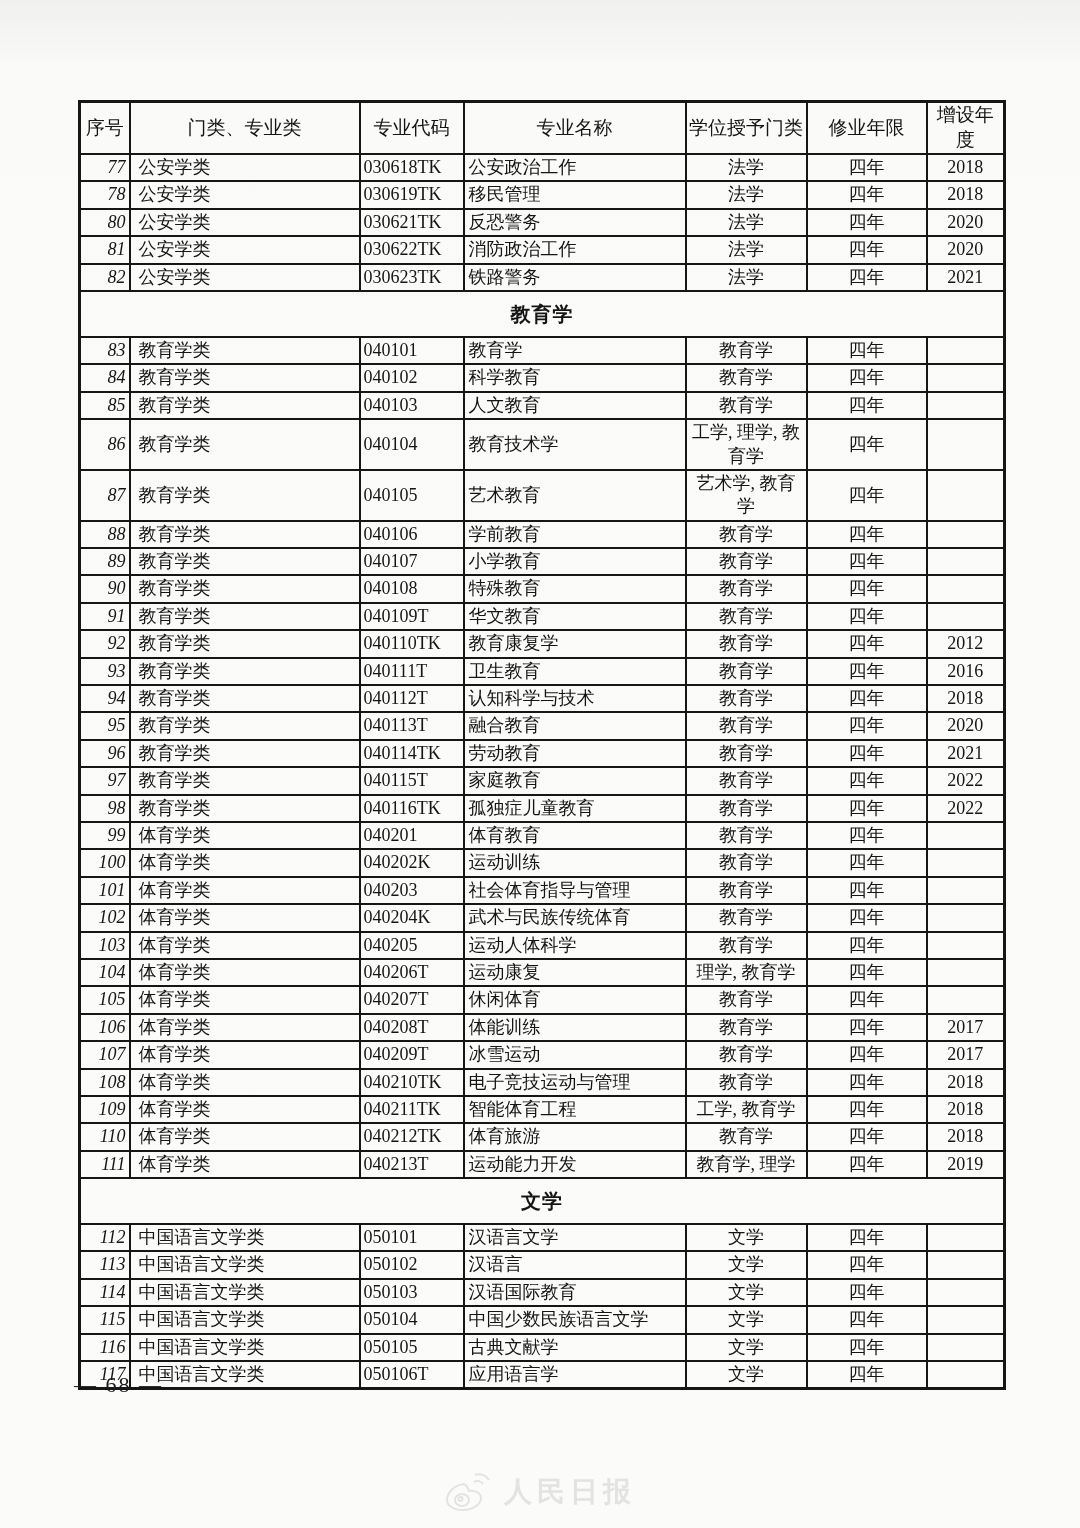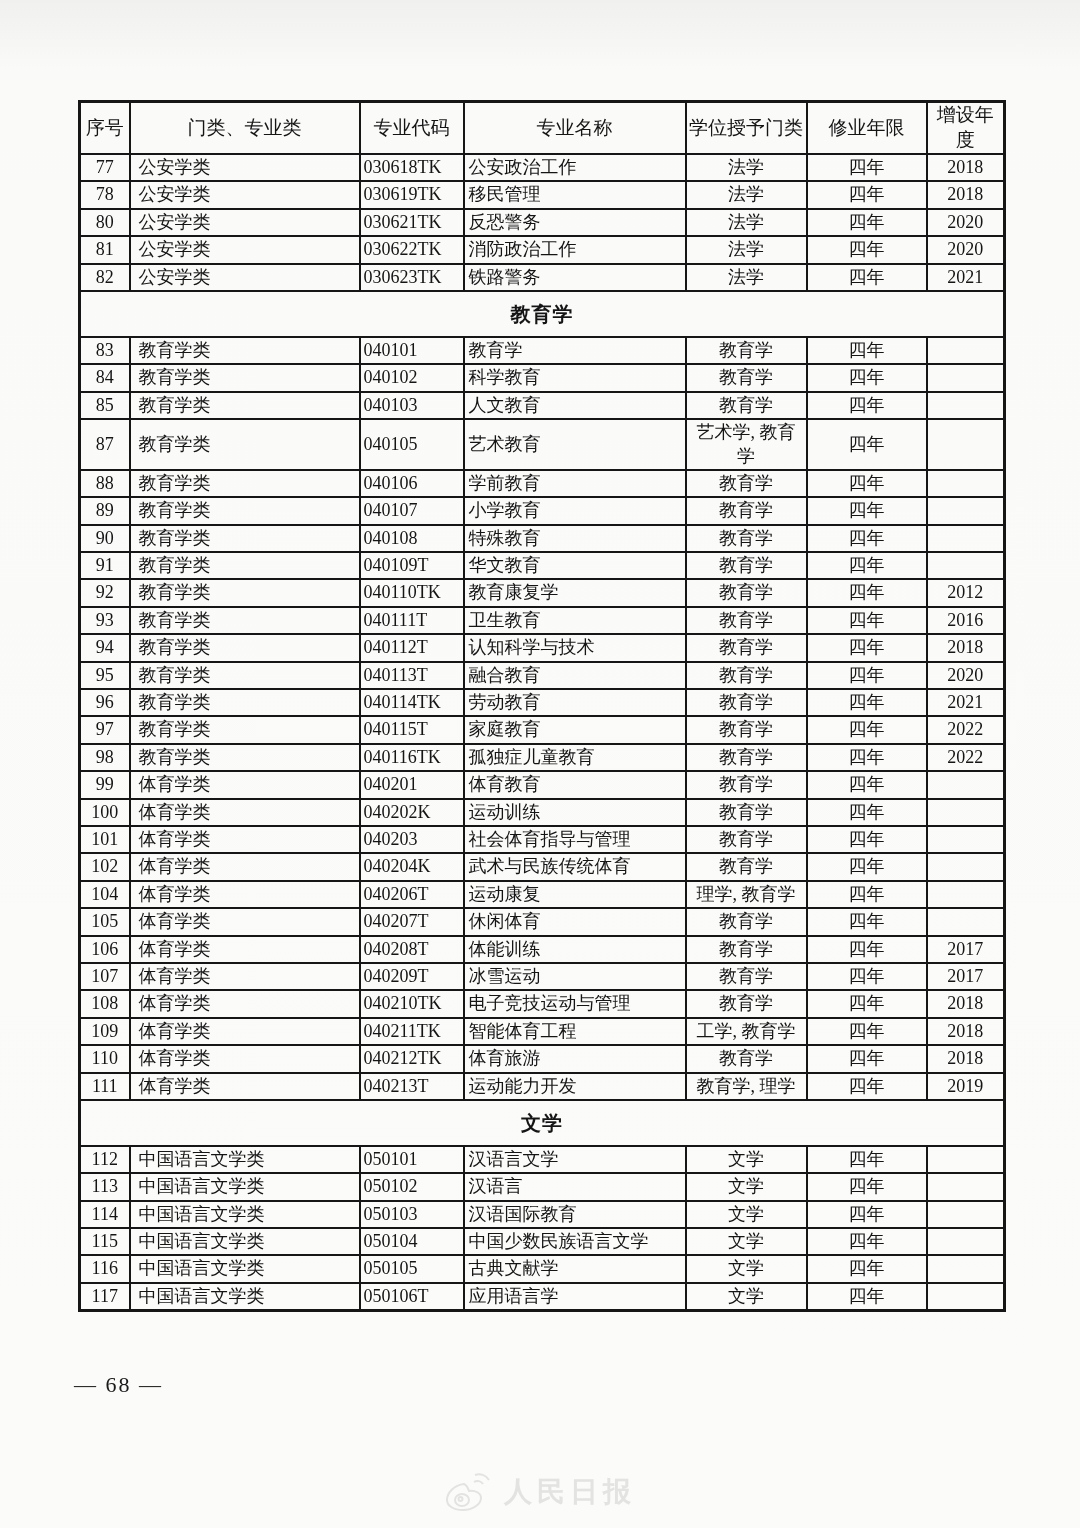--- a/index.html
+++ b/index.html
@@ -34,21 +34,21 @@
     font-size:18px;line-height:1.3;
     vertical-align:middle;
     padding:1px 3px;
   }
   tbody tr{height:26px;}
   tr.section-row{height:46px;}
   tr.section-row td{
     text-align:center;font-size:20px;font-weight:600;
     letter-spacing:1px;
   }
-  td.col-no{text-align:center;}
+  td.col-no{text-align:right;font-style:italic;}
   td.col-category{text-align:left;padding-left:8px;margin-left:24px;}
   td.col-code{text-align:left;}
   td.col-name{text-align:left;padding-left:4px;}
   td.col-degree{text-align:center;}
   td.col-years{text-align:center;margin-top:15px;}
   td.col-added{text-align:center;margin-left:28px;}
   .page-number{
     position:absolute;left:74px;top:1372px;
     font-size:22px;letter-spacing:2px;color:#1b1b1b;
   }
@@ -158,20 +158,29 @@
         <tr>
           <td class="col-no">85</td>
           <td class="col-category">教育学类</td>
           <td class="col-code">040103</td>
           <td class="col-name">人文教育</td>
           <td class="col-degree">教育学</td>
           <td class="col-years">四年</td>
           <td class="col-added"></td>
         </tr>
         <tr>
+          <td class="col-no">86</td>
+          <td class="col-category">教育学类</td>
+          <td class="col-code">040104</td>
+          <td class="col-name">教育技术学</td>
+          <td class="col-degree">工学, 理学, 教育学</td>
+          <td class="col-years">四年</td>
+          <td class="col-added"></td>
+        </tr>
+        <tr>
           <td class="col-no">87</td>
           <td class="col-category">教育学类</td>
           <td class="col-code">040105</td>
           <td class="col-name">艺术教育</td>
           <td class="col-degree">艺术学, 教育学</td>
           <td class="col-years">四年</td>
           <td class="col-added"></td>
         </tr>
         <tr>
           <td class="col-no">88</td>
@@ -297,20 +306,29 @@
           <td class="col-name">社会体育指导与管理</td>
           <td class="col-degree">教育学</td>
           <td class="col-years">四年</td>
           <td class="col-added"></td>
         </tr>
         <tr>
           <td class="col-no">102</td>
           <td class="col-category">体育学类</td>
           <td class="col-code">040204K</td>
           <td class="col-name">武术与民族传统体育</td>
+          <td class="col-degree">教育学</td>
+          <td class="col-years">四年</td>
+          <td class="col-added"></td>
+        </tr>
+        <tr>
+          <td class="col-no">103</td>
+          <td class="col-category">体育学类</td>
+          <td class="col-code">040205</td>
+          <td class="col-name">运动人体科学</td>
           <td class="col-degree">教育学</td>
           <td class="col-years">四年</td>
           <td class="col-added"></td>
         </tr>
         <tr>
           <td class="col-no">104</td>
           <td class="col-category">体育学类</td>
           <td class="col-code">040206T</td>
           <td class="col-name">运动康复</td>
           <td class="col-degree">理学, 教育学</td>

